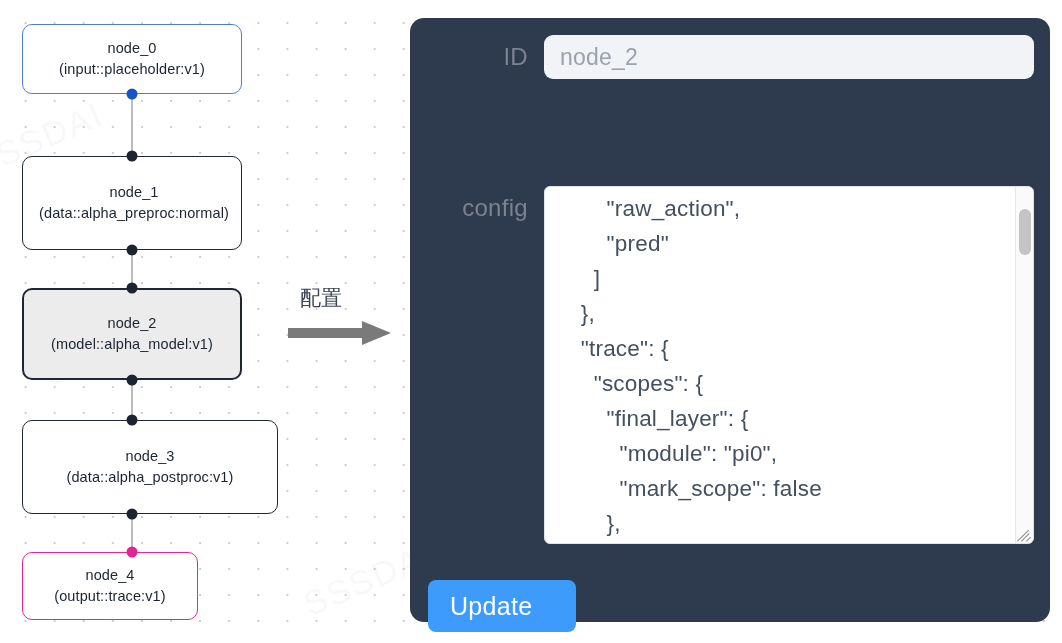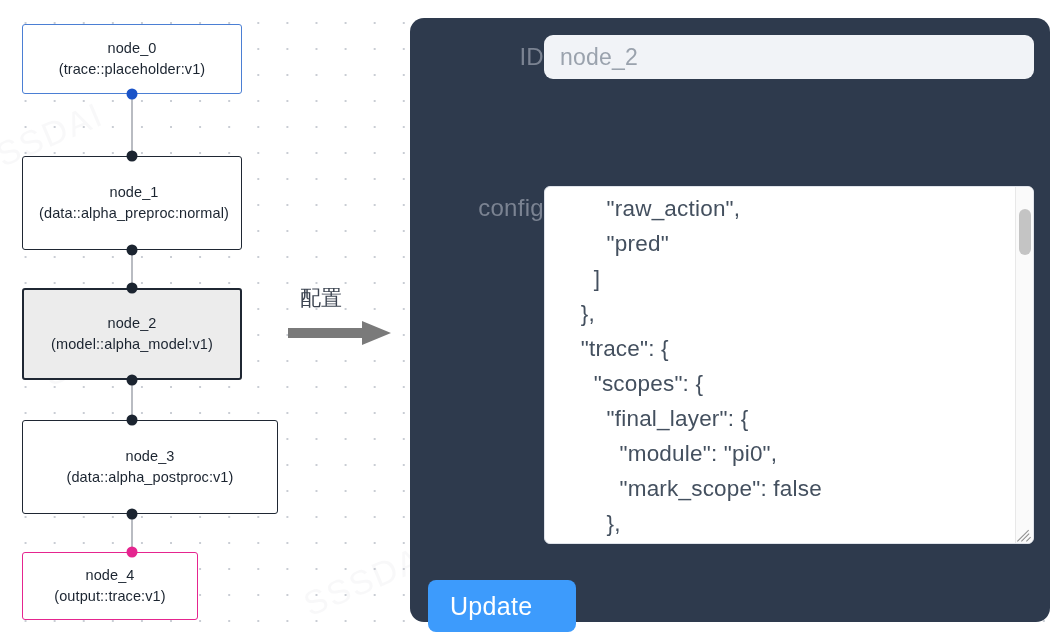--- a/index.html
+++ b/index.html
@@ -51,21 +51,21 @@
   .wm3 { left: 560px;  top: 200px; }
   .wm4 { left: 640px;  top: 430px; }
   .wm5 { left: 300px;  top: 560px; }
 
   
   .node {
     position: absolute;
     box-sizing: border-box;
     background: #ffffff;
     border: 1.6px solid #1f2733;
-    border-radius: 3px;
+    border-radius: 10px;
     display: flex;
     align-items: center;
     justify-content: center;
     text-align: center;
     font-size: 14.5px;
     line-height: 21px;
     color: #1b2430;
     padding: 4px 8px;
     letter-spacing: 0.1px;
   }
@@ -125,21 +125,21 @@
 
   .field-row {
     position: absolute;
     display: flex;
     align-items: flex-start;
   }
 
   .field-label {
     width: 116px;
     text-align: right;
-    padding-right: 0;
+    padding-right: 16px;
     box-sizing: border-box;
     color: #7b8392;
     font-size: 24px;
     line-height: 44px;
     letter-spacing: 0.3px;
   }
 
   .text-input {
     box-sizing: border-box;
     background: #f1f3f7;
@@ -260,21 +260,21 @@
     <div class="watermark wm3">SSSDAI</div>
     <div class="watermark wm4">SSSDAI</div>
     <div class="watermark wm5">SSSDAI</div>
 
     <div class="edge" style="left:131px; top:94px;  height:62px;"></div>
     <div class="edge" style="left:131px; top:250px; height:38px;"></div>
     <div class="edge" style="left:131px; top:380px; height:40px;"></div>
     <div class="edge" style="left:131px; top:514px; height:38px;"></div>
 
     <div class="node input-node" style="left:22px; top:24px; width:220px; height:70px;">
-      <span class="node-text"><span>node_0</span><br><span>(trace::placeholder:v1)</span></span>
+      <span class="node-text"><span>node_0</span><br><span>(input::placeholder:v1)</span></span>
     </div>
     <div class="port port-blue" style="left:132px; top:94px;"></div>
 
     <div class="node" style="left:22px; top:156px; width:220px; height:94px;padding-left:12px;">
       <span class="node-text"><span>node_1</span><br><span>(data::alpha_preproc:normal)</span></span>
     </div>
     <div class="port" style="left:132px; top:156px;"></div>
     <div class="port" style="left:132px; top:250px;"></div>
 
     <div class="node selected" style="left:22px; top:288px; width:220px; height:92px;">

